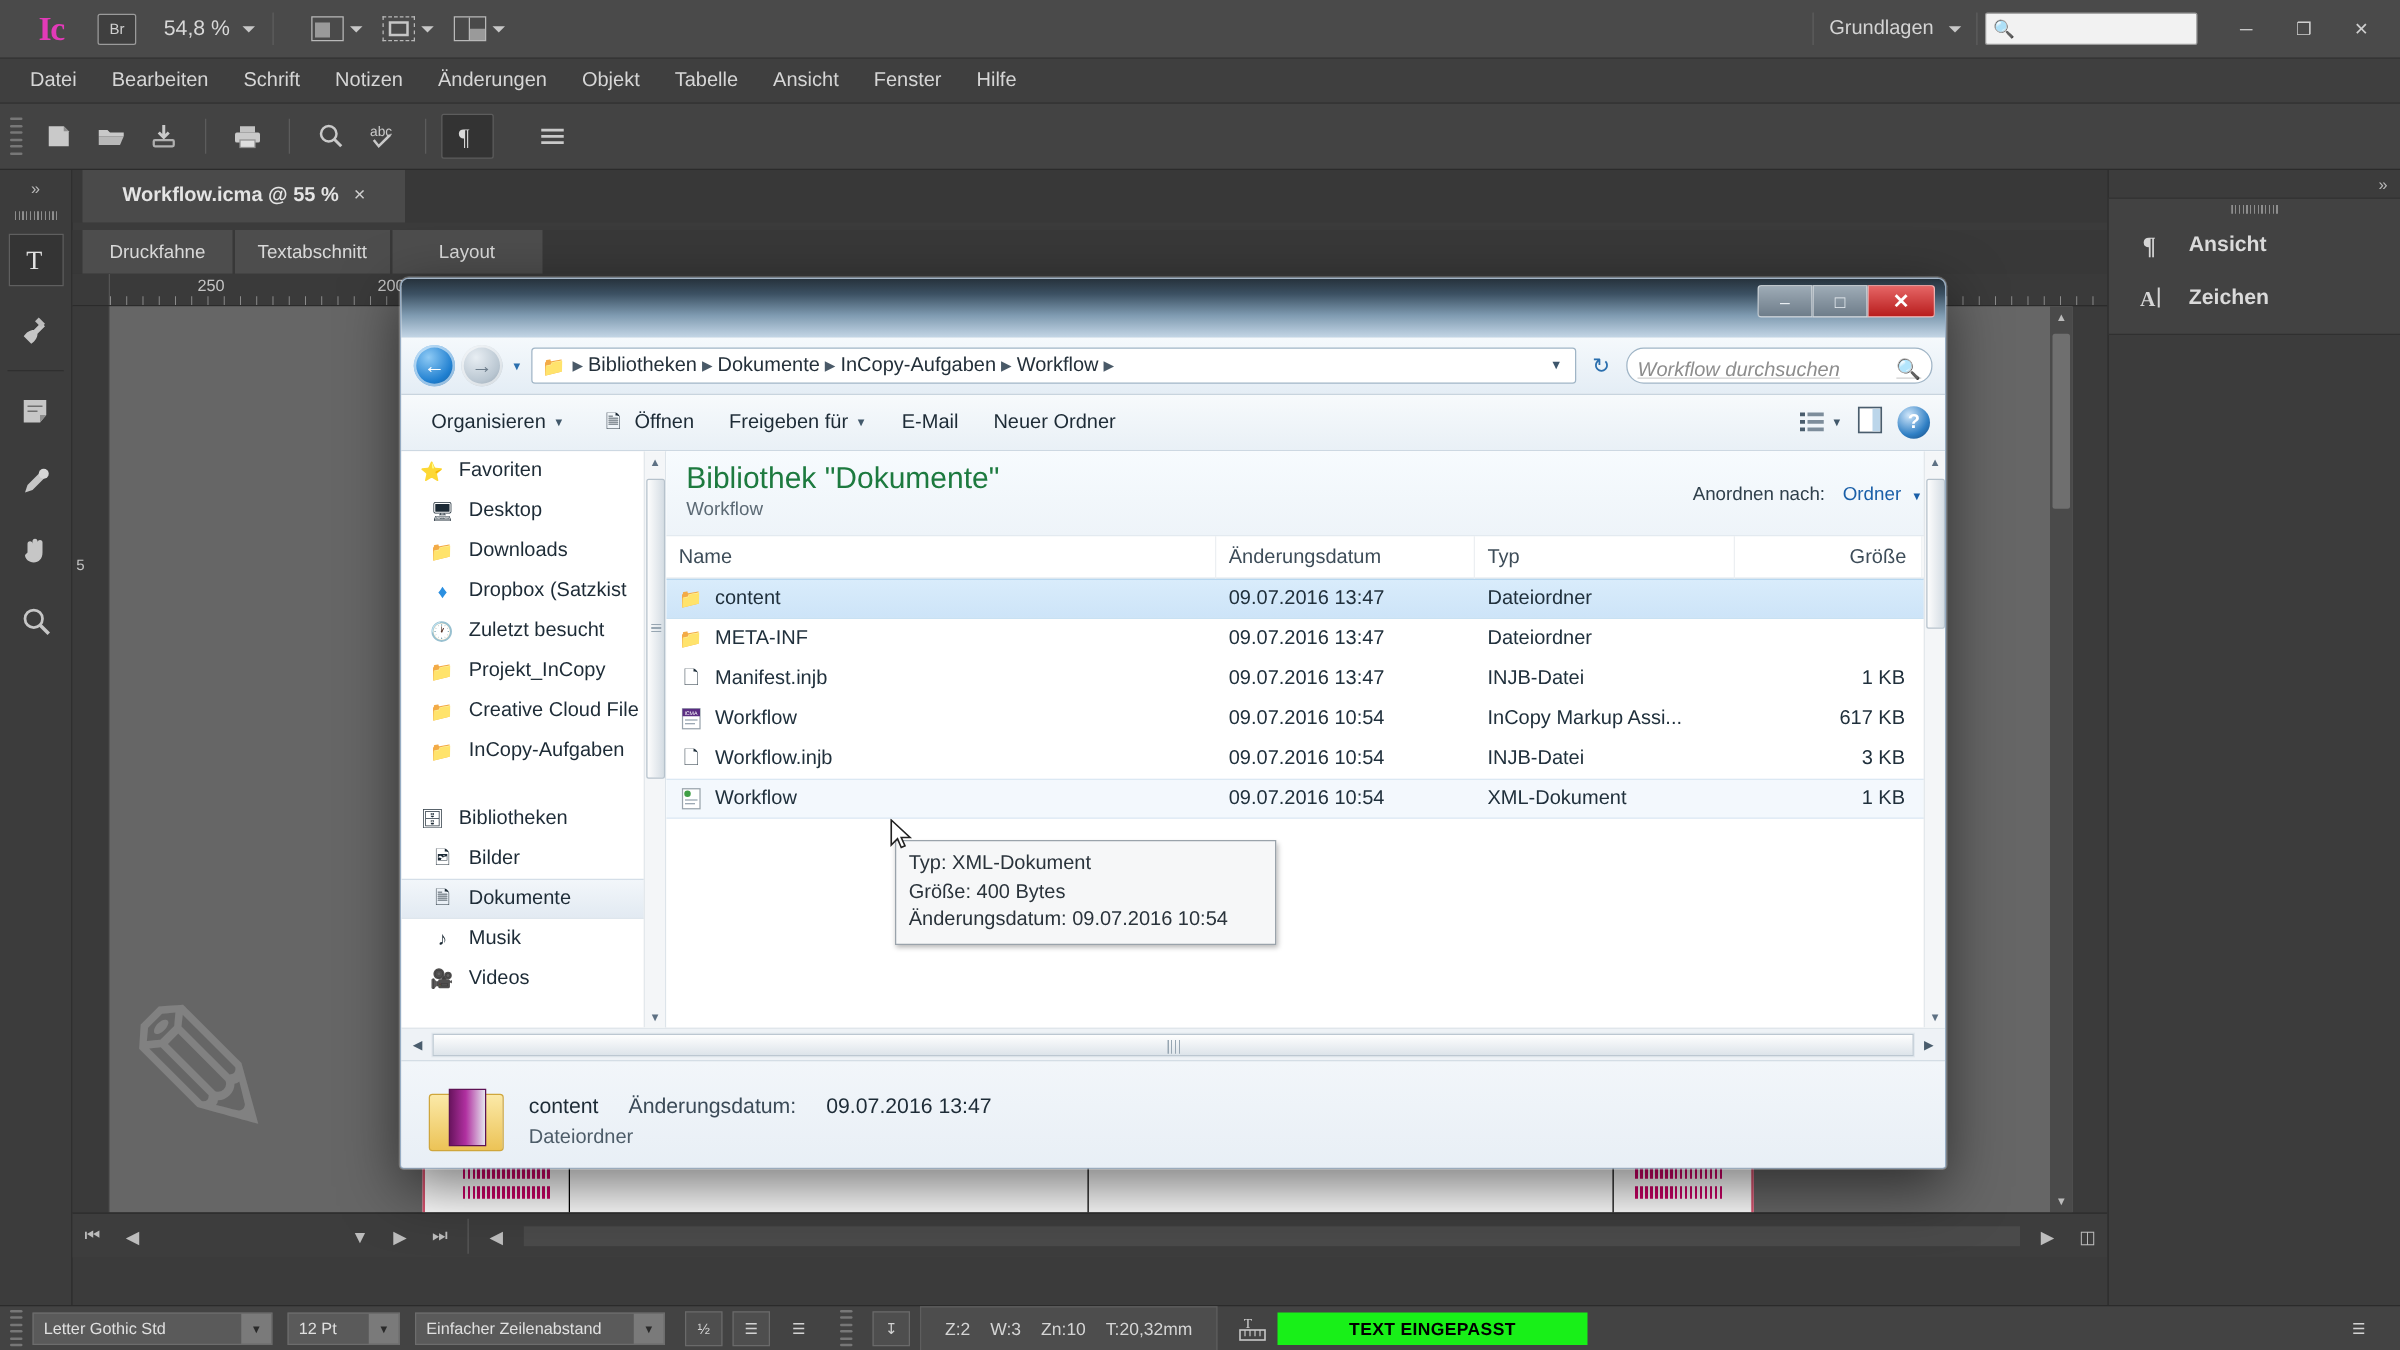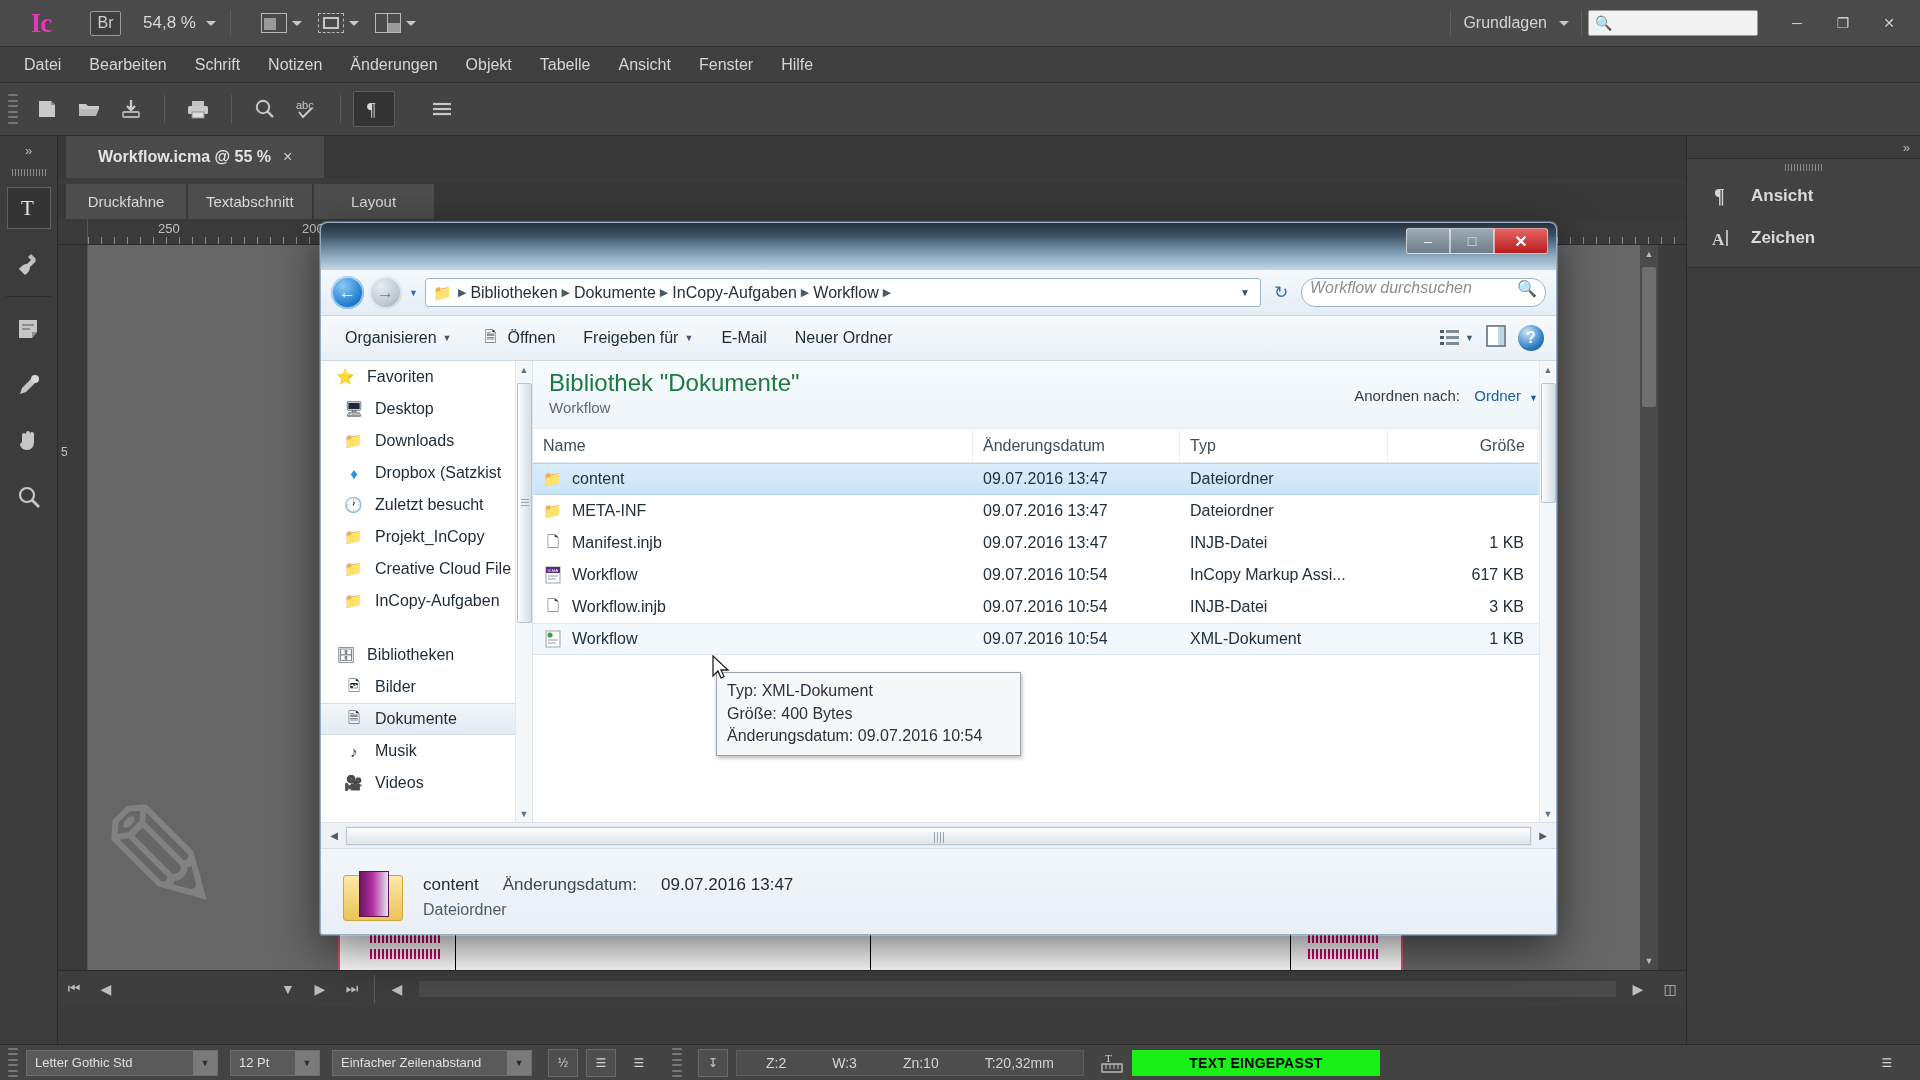--- a/index.html
+++ b/index.html
@@ -14,22 +14,22 @@
   
   .app-topbar{
     position:absolute; left:0; top:0; width:1920px; height:47px;
     background:#4a4a4a; border-bottom:1px solid #2e2e2e;
     display:flex; align-items:center;padding-left:10px;
   }
   .ic-logo{ width:62px; text-align:center; font-size:27px; font-weight:bold;
     color:#e23ab8; letter-spacing:-1px; font-family:"Liberation Serif",serif;}
   .br-badge{
     width:31px;height:25px;border:1px solid #9b9b9b;border-radius:2px;
-    display:flex;align-items:center;justify-content:center;font-size:16px;
-    color:#cfcfcf;background:#3f3f3f;margin-left:18px;
+    display:flex;align-items:center;justify-content:center;font-size:12px;
+    color:#cfcfcf;background:#3f3f3f;margin-left:6px;
   }
   .zoom-val{ margin-left:22px; font-size:17px; color:#d8d8d8; }
   .tri{ width:0;height:0;border-left:5px solid transparent;border-right:5px solid transparent;
         border-top:5px solid #c8c8c8; display:inline-block; }
   .tb-sep{ width:1px;height:26px;background:#5e5e5e;margin:0 14px; }
   .vwbtn{ display:flex;align-items:center;gap:5px;margin-left:16px; }
   .vwicon{ width:26px;height:20px;border:1px solid #b9b9b9; position:relative;background:#4a4a4a;}
   .vwicon.i1::after{content:"";position:absolute;left:2px;top:4px;width:12px;height:12px;background:#9a9a9a;}
   .vwicon.i2{border-style:dashed;}
   .vwicon.i2::after{content:"";position:absolute;left:4px;top:3px;right:4px;bottom:3px;border:2px solid #c6c6c6;}
@@ -132,22 +132,22 @@
 
   
   .statusbar{position:absolute;left:0;top:1044px;width:1920px;height:36px;background:#434343;
     border-top:1px solid #2b2b2b;display:flex;align-items:center;}
   .sel-ctrl{height:26px;background:#5a5a5a;border:1px solid #6d6d6d;display:flex;align-items:center;
     color:#e0e0e0;font-size:13px;padding-left:8px;}
   .sel-ctrl .arrow{width:24px;height:24px;background:#7a7a7a;display:flex;align-items:center;
     justify-content:center;margin-left:auto;color:#2a2a2a;font-size:9px;}
   .sbico{width:30px;height:28px;border:1px solid #6a6a6a;display:flex;align-items:center;
     justify-content:center;color:#d2d2d2;font-size:12px;margin-left:8px;background:#4e4e4e;}
-  .metrics{height:26px;background:#4d4d4d;border:1px solid #5e5e5e;display:flex;align-items:center;
-    gap:46px;padding:0 29px;font-size:14px;color:#d5d5d5;}
+  .metrics{height:36px;background:#4d4d4d;border:1px solid #5e5e5e;display:flex;align-items:center;
+    gap:16px;padding:0 19px;font-size:14px;color:#d5d5d5;}
   .fitbadge{height:26px;background:#18f018;color:#000;font-size:14px;font-weight:bold;
     display:flex;align-items:center;justify-content:center;width:248px;letter-spacing:0.3px;}
 
   
   .explorer{
     position:absolute;left:320px;top:222px;width:1237px;height:713px;
     border:1px solid rgba(120,150,180,0.75);
     border-radius:7px 7px 3px 3px;
     background:#f0f0f0;
     box-shadow:0 0 0 1px rgba(255,255,255,0.25), 0 14px 46px rgba(0,0,0,0.55);
@@ -175,21 +175,21 @@
   .navcirc.fwd{background:radial-gradient(circle at 36% 30%,#e8eef3,#b9c6d1 62%,#8c9aa6);
     color:#6d7d8b;box-shadow:inset 0 0 0 2px rgba(255,255,255,0.6);}
   .navdrop{color:#2b6fae;font-size:9px;margin:0 2px;}
   .addrbar{flex:1;height:29px;background:#fff;border:1px solid #a0b5c6;border-radius:3px;
     display:flex;align-items:center;padding:0 6px;gap:4px;}
   .crumb{font-size:16px;color:#24303a;}
   .csep{color:#4a5a68;font-size:11px;}
   .addr-caret{margin-left:auto;color:#3d566c;font-size:10px;padding-right:4px;}
   .refresh{width:30px;height:29px;display:flex;align-items:center;justify-content:center;color:#2b6fae;font-size:17px;}
   .srchbar{width:245px;height:29px;background:#fff;border:1px solid #a0b5c6;border-radius:14px;
-    display:flex;align-items:flex-start;padding:0 8px;}
+    display:flex;align-items:flex-end;padding:0 8px;text-decoration:underline;}
   .srchbar .ph{flex:1;font-size:16px;color:#8d8d8d;font-style:italic;}
   .srchbar .mg{color:#2b6fae;font-size:16px;}
 
   .exp-toolbar{height:45px;background:linear-gradient(180deg,#f7fafc,#e9f0f6);
     display:flex;align-items:center;padding:0 12px;gap:4px;border-bottom:1px solid #cdd8e2;}
   .tbi{display:flex;align-items:center;gap:6px;font-size:16px;color:#1d2b36;padding:5px 12px;border-radius:3px;}
   .tbi .mini{font-size:9px;color:#42596b;}
   .tbi-right{margin-left:auto;display:flex;align-items:center;gap:12px;}
   .vmodes{display:flex;align-items:center;gap:4px;}
   .helpq{width:26px;height:26px;border-radius:50%;

